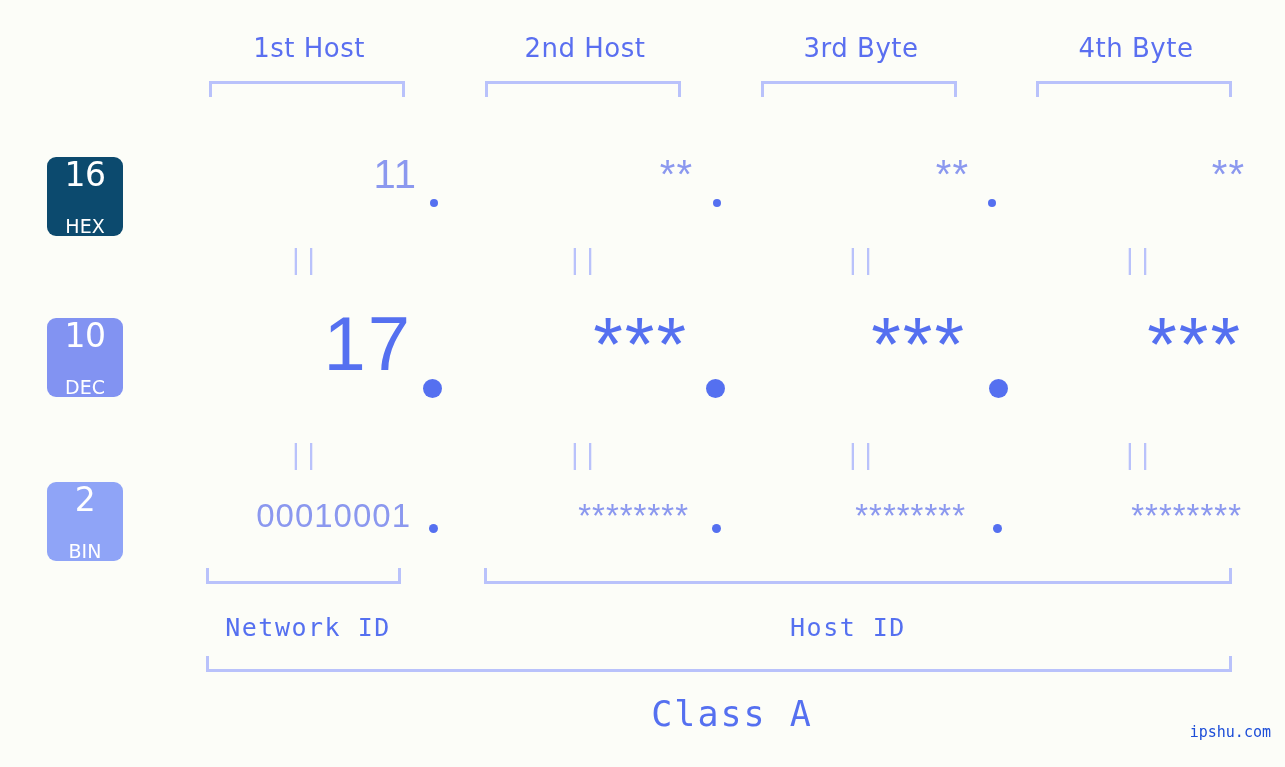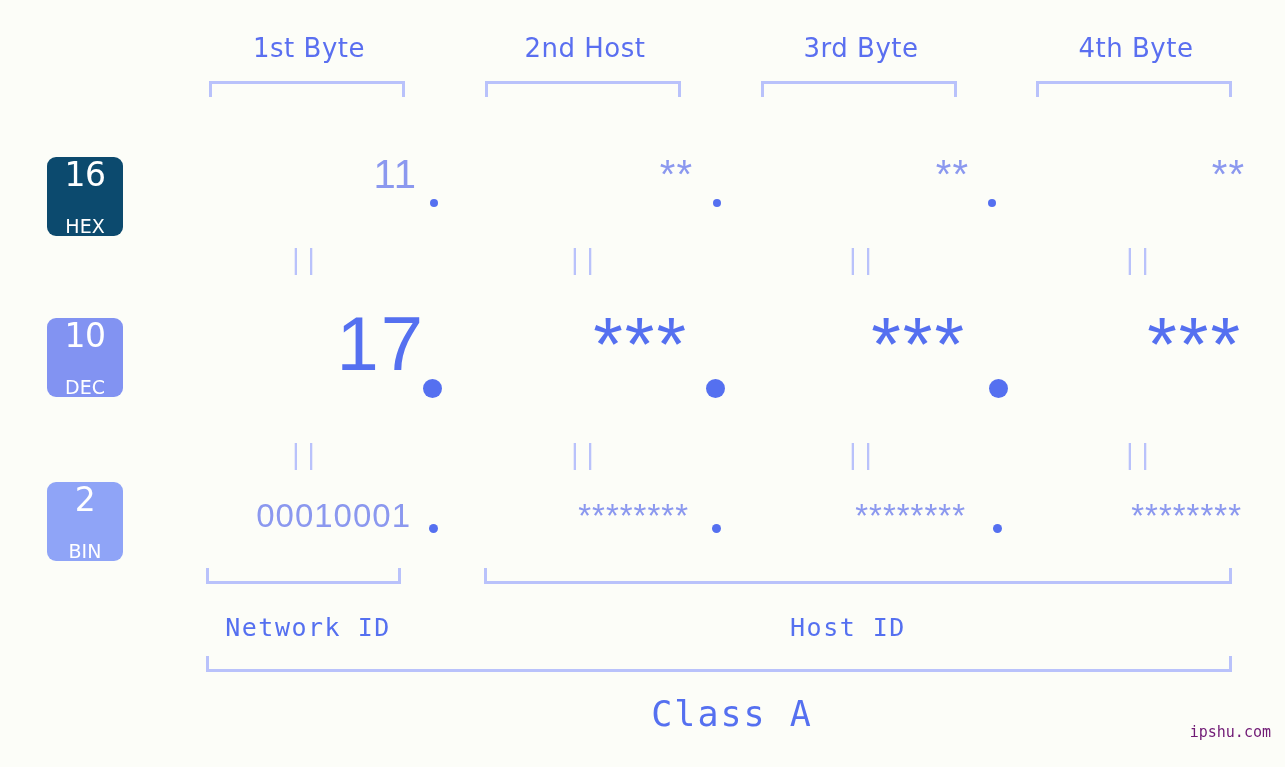--- a/index.html
+++ b/index.html
@@ -141,30 +141,30 @@
     letter-spacing: 2px;
     white-space: nowrap;
   }
 
   .watermark {
     position: absolute;
     right: 14px;
     bottom: 26px;
     font-family: "DejaVu Sans Mono", monospace;
     font-size: 15px;
-    color: #701a75;
+    color: #1d4ed8;
     letter-spacing: 0px;
   }
 </style>
 </head>
 <body>
 
 <div id="stage">
 
-  <div class="byte-label" style="left:199px;">1st Byte</div>
+  <div class="byte-label" style="left:199px;">1st Host</div>
   <div class="byte-label" style="left:475px;">2nd Host</div>
   <div class="byte-label" style="left:751px;">3rd Byte</div>
   <div class="byte-label" style="left:1026px;">4th Byte</div>
 
   <div class="bracket bracket-top" style="left:209px;  top:81px; width:196px;"></div>
   <div class="bracket bracket-top" style="left:485px;  top:81px; width:196px;"></div>
   <div class="bracket bracket-top" style="left:761px;  top:81px; width:196px;"></div>
   <div class="bracket bracket-top" style="left:1036px; top:81px; width:196px;"></div>
 
   <div class="badge" style="top:157px; background:#0c4a6e;">
@@ -190,21 +190,21 @@
     <div class="dot dot-sm" style="left:713px; top:199px;"></div>
     <div class="dot dot-sm" style="left:988px; top:199px;"></div>
   </div>
 
   <div class="eqmark" style="left:283px; top:245px;">||</div>
   <div class="eqmark" style="left:562px; top:245px;">||</div>
   <div class="eqmark" style="left:840px; top:245px;">||</div>
   <div class="eqmark" style="left:1117px;top:245px;">||</div>
 
   <div class="row-dec">
-    <div class="cell" style="left:205px; top:300px; width:220px;">17</div>
+    <div class="cell" style="left:192px; top:300px; width:220px;">17</div>
     <div class="cell" style="left:468px; top:300px; width:220px;">***</div>
     <div class="cell" style="left:746px; top:300px; width:220px;">***</div>
     <div class="cell" style="left:1022px;top:300px; width:220px;">***</div>
 
     <div class="dot dot-lg" style="left:423px; top:379px;"></div>
     <div class="dot dot-lg" style="left:706px; top:379px;"></div>
     <div class="dot dot-lg" style="left:989px; top:379px;"></div>
   </div>
 
   <div class="eqmark" style="left:283px; top:440px;">||</div>

